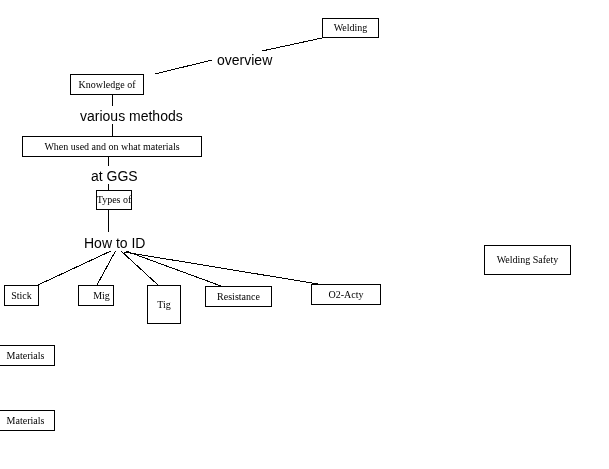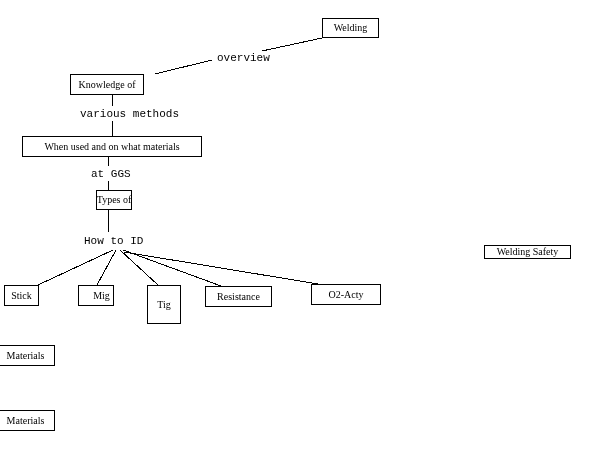--- a/index.html
+++ b/index.html
@@ -28,22 +28,22 @@
     display: flex;
     align-items: center;
     justify-content: center;
     padding: 0 5px;
     z-index: 3;
   }
   .edge-label {
     position: absolute;
     background: #ffffff;
     color: #000000;
-    font-family: Liberation Mono, monospace;
-    font-size: 11px;
+    font-family: Liberation Sans, sans-serif;
+    font-size: 14px;
     line-height: 1;
     white-space: nowrap;
     padding: 1px 2px;
     z-index: 4;
   }
   svg.links {
     position: absolute;
     left: 0;
     top: 0;
     width: 609px;
@@ -80,21 +80,21 @@
   <div id="node-layer">
       <div class="node" style="left: 322px; top: 18px; width: 57px; height: 20px;">Welding</div>
       <div class="node" style="left: 70px; top: 74px; width: 74px; height: 21px;">Knowledge of</div>
       <div class="node" style="left: 22px; top: 136px; width: 180px; height: 21px;">When used and on what materials</div>
       <div class="node" style="left: 96px; top: 190px; width: 36px; height: 20px; text-align: center;">Types of</div>
       <div class="node" style="left: 4px; top: 285px; width: 35px; height: 21px;">Stick</div>
       <div class="node" style="left: 78px; top: 285px; width: 36px; height: 21px; padding-left: 16px;">Mig</div>
       <div class="node" style="left: 147px; top: 285px; width: 34px; height: 39px;">Tig</div>
       <div class="node" style="left: 205px; top: 286px; width: 67px; height: 21px;">Resistance</div>
       <div class="node" style="left: 311px; top: 284px; width: 70px; height: 21px;">O2-Acty</div>
-      <div class="node" style="left: 484px; top: 245px; width: 87px; height: 14px;">Welding Safety</div>
+      <div class="node" style="left: 484px; top: 245px; width: 87px; height: 30px;">Welding Safety</div>
       <div class="node" style="left: -4px; top: 345px; width: 59px; height: 21px;">Materials</div>
       <div class="node" style="left: -4px; top: 410px; width: 59px; height: 21px;">Materials</div>
     </div>
   <div id="label-layer">
       <div class="edge-label" style="left: 215px; top: 52px;">overview</div>
       <div class="edge-label" style="left: 78px; top: 108px;">various methods</div>
       <div class="edge-label" style="left: 89px; top: 168px; text-align: center;">at GGS</div>
       <div class="edge-label" style="left: 82px; top: 235px;">How to  ID</div>
     </div>
 

